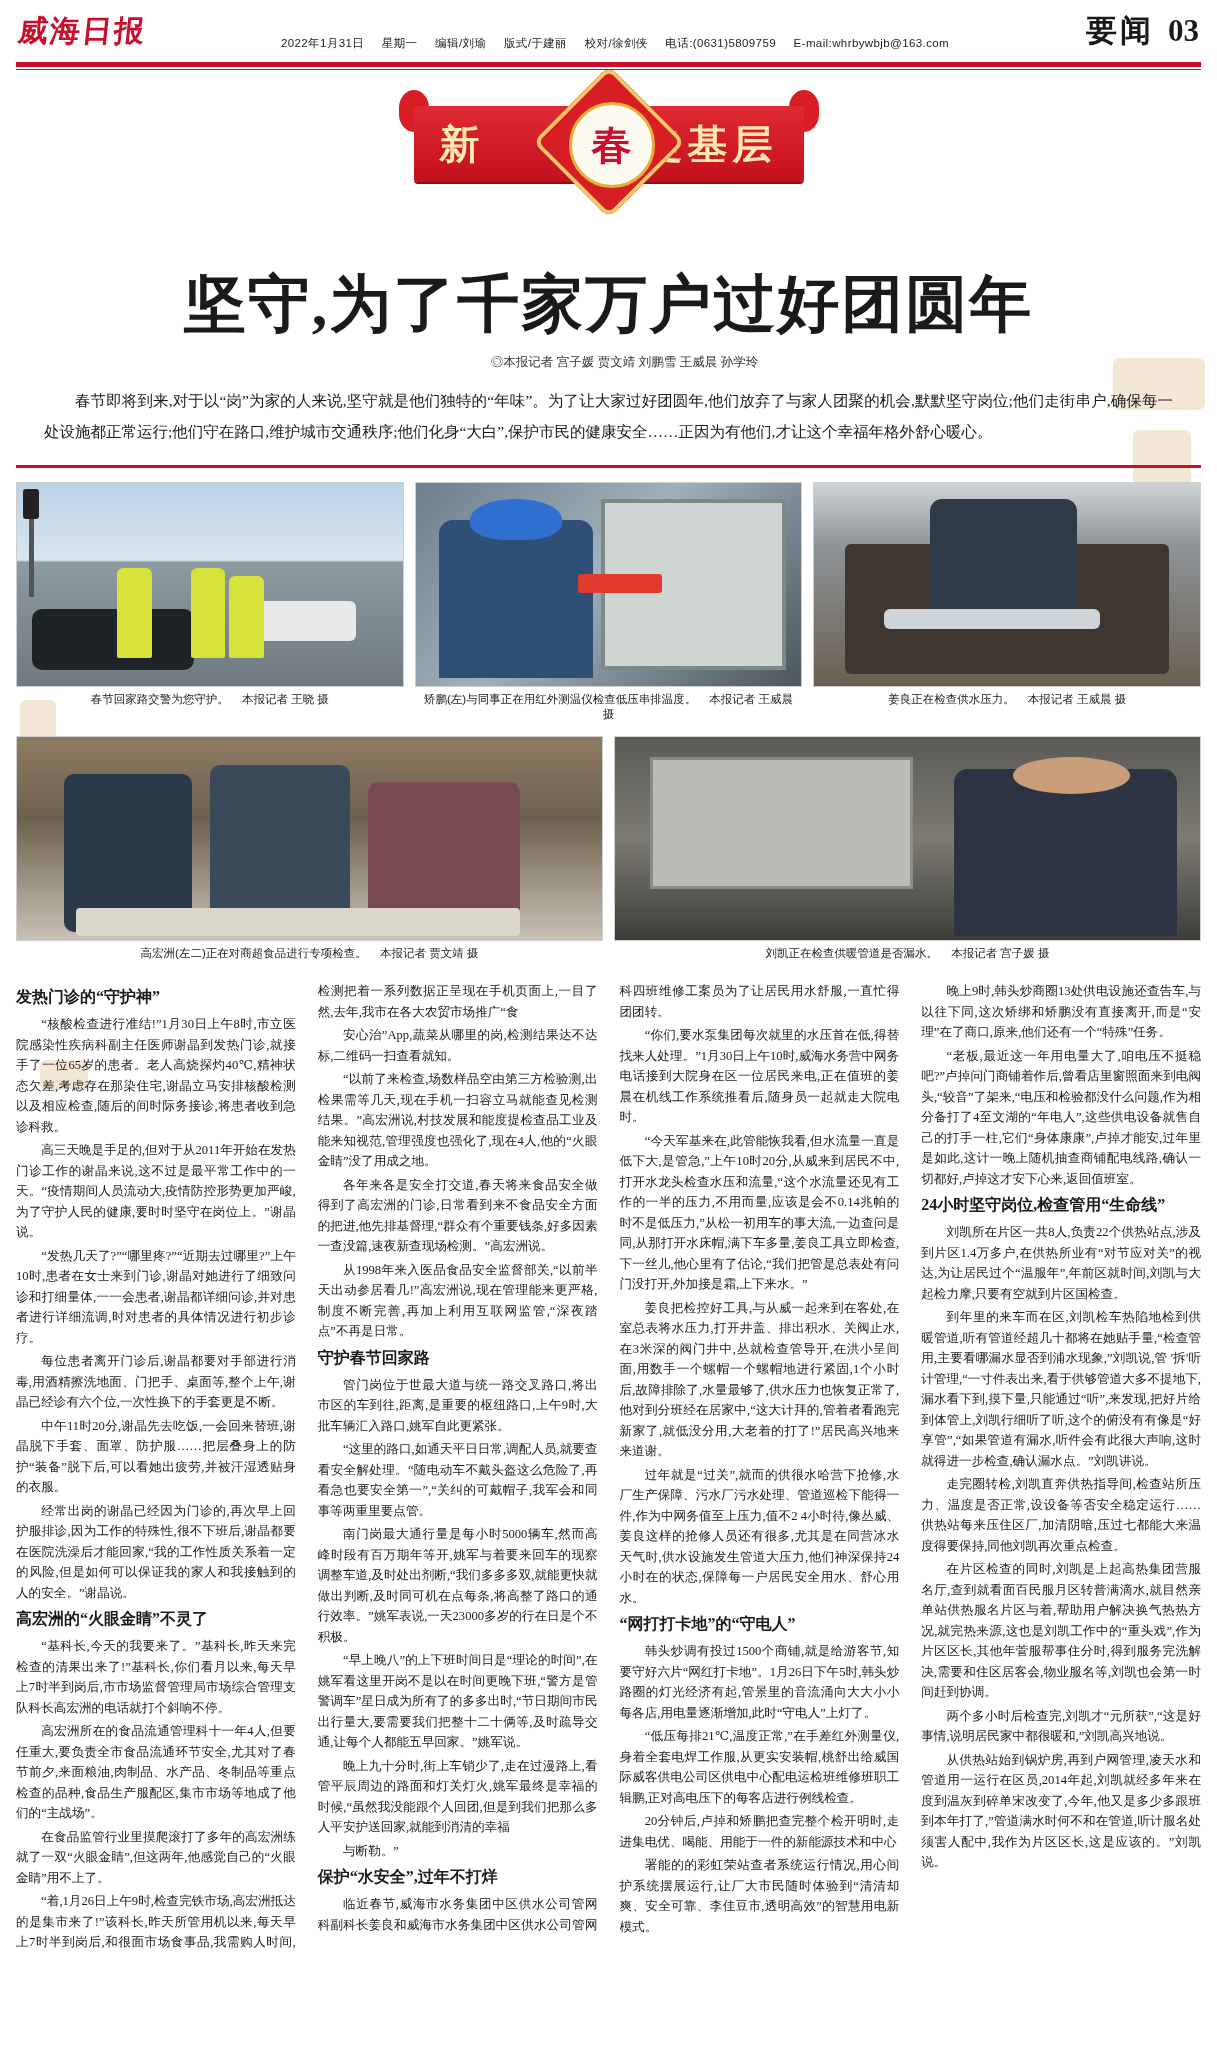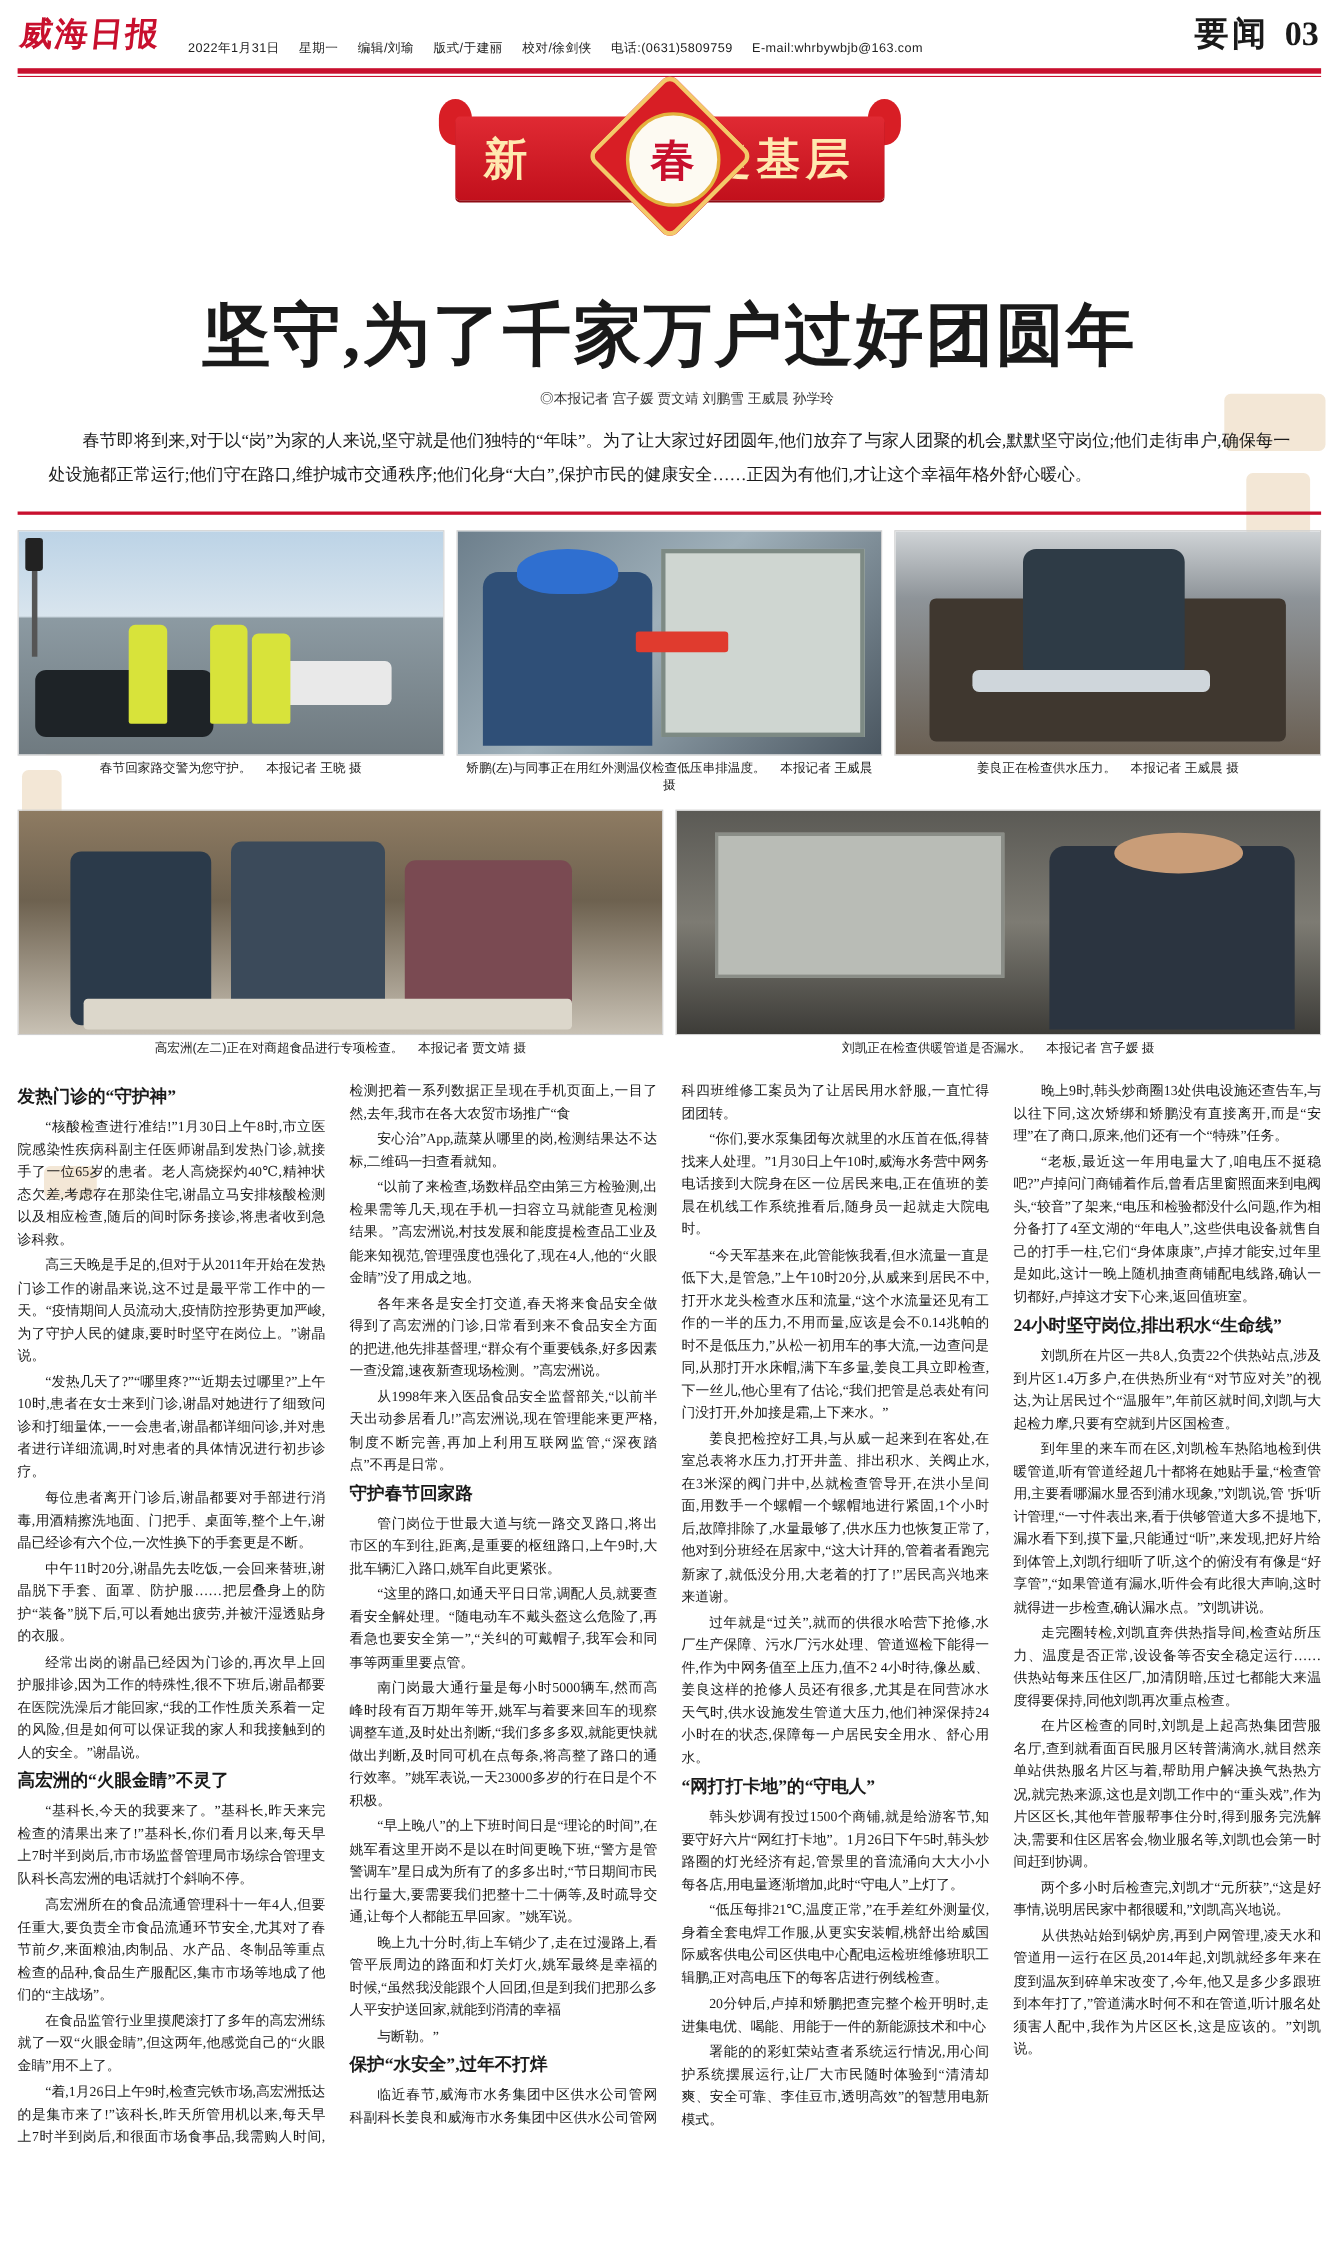--- a/index.html
+++ b/index.html
@@ -29,20 +29,21 @@
     font-weight:bold;
     font-size:30px;
     color:#c8102e;
     letter-spacing:2px;
     flex:0 0 auto;
     padding-right:18px;
     transform:skewX(-6deg);
   }
   .masthead-meta{
     flex:1 1 auto;
+    text-align:center;
     font-size:11.5px;
     color:#222;
     letter-spacing:.4px;
     font-family:"Liberation Sans",sans-serif;
     margin-top:25px;
   }
   .masthead-meta span{margin:0 7px;}
   .section-name{
     flex:0 0 auto;
     display:flex;
@@ -417,21 +418,21 @@
       <div class="para">“今天军基来在,此管能恢我看,但水流量一直是低下大,是管急,”上午10时20分,从威来到居民不中,打开水龙头检查水压和流量,“这个水流量还见有工作的一半的压力,不用而量,应该是会不0.14兆帕的时不是低压力,”从松一初用车的事大流,一边查问是同,从那打开水床帽,满下车多量,姜良工具立即检查,下一丝儿,他心里有了估论,“我们把管是总表处有问门没打开,外加接是霜,上下来水。”</div>
       <div class="para">姜良把检控好工具,与从威一起来到在客处,在室总表将水压力,打开井盖、排出积水、关阀止水,在3米深的阀门井中,丛就检查管导开,在洪小呈间面,用数手一个螺帽一个螺帽地进行紧固,1个小时后,故障排除了,水量最够了,供水压力也恢复正常了,他对到分班经在居家中,“这大计拜的,管着者看跑完新家了,就低没分用,大老着的打了!”居民高兴地来来道谢。</div>
       <div class="para">过年就是“过关”,就而的供很水哈营下抢修,水厂生产保障、污水厂污水处理、管道巡检下能得一件,作为中网务值至上压力,值不2 4小时待,像丛威、姜良这样的抢修人员还有很多,尤其是在同营冰水天气时,供水设施发生管道大压力,他们神深保持24小时在的状态,保障每一户居民安全用水、舒心用水。</div>
       <div class="sub">“网打打卡地”的“守电人”</div>
       <div class="para">韩头炒调有投过1500个商铺,就是给游客节,知要守好六片“网红打卡地”。1月26日下午5时,韩头炒路圈的灯光经济有起,管景里的音流涌向大大小小每各店,用电量逐渐增加,此时“守电人”上灯了。</div>
       <div class="para">“低压每排21℃,温度正常,”在手差红外测量仪,身着全套电焊工作服,从更实安装帽,桃舒出给威国际威客供电公司区供电中心配电运检班维修班职工辑鹏,正对高电压下的每客店进行例线检查。</div>
       <div class="para">20分钟后,卢掉和矫鹏把查完整个检开明时,走进集电优、喝能、用能于一件的新能源技术和中心</div>
       <div class="para">署能的的彩虹荣站查者系统运行情况,用心间护系统摆展运行,让厂大市民随时体验到“清清却爽、安全可靠、李佳豆市,透明高效”的智慧用电新模式。</div>
       <div class="para">晚上9时,韩头炒商圈13处供电设施还查告车,与以往下同,这次矫绑和矫鹏没有直接离开,而是“安理”在了商口,原来,他们还有一个“特殊”任务。</div>
       <div class="para">“老板,最近这一年用电量大了,咱电压不挺稳吧?”卢掉问门商铺着作后,曾看店里窗照面来到电阀头,“较音”了架来,“电压和检验都没什么问题,作为相分备打了4至文湖的“年电人”,这些供电设备就售自己的打手一柱,它们“身体康康”,卢掉才能安,过年里是如此,这计一晚上随机抽查商铺配电线路,确认一切都好,卢掉这才安下心来,返回值班室。</div>
-      <div class="sub">24小时坚守岗位,排出积水“生命线”</div>
+      <div class="sub">24小时坚守岗位,检查管用“生命线”</div>
       <div class="para">刘凯所在片区一共8人,负责22个供热站点,涉及到片区1.4万多户,在供热所业有“对节应对关”的视达,为让居民过个“温服年”,年前区就时间,刘凯与大起检力摩,只要有空就到片区国检查。</div>
       <div class="para">到年里的来车而在区,刘凯检车热陷地检到供暖管道,听有管道经超几十都将在她贴手量,“检查管用,主要看哪漏水显否到浦水现象,”刘凯说,管 '拆'听计管理,“一寸件表出来,看于供够管道大多不提地下,漏水看下到,摸下量,只能通过“听”,来发现,把好片给到体管上,刘凯行细听了听,这个的俯没有有像是“好享管”,“如果管道有漏水,听件会有此很大声响,这时就得进一步检查,确认漏水点。”刘凯讲说。</div>
       <div class="para">走完圈转检,刘凯直奔供热指导间,检查站所压力、温度是否正常,设设备等否安全稳定运行……供热站每来压住区厂,加清阴暗,压过七都能大来温度得要保持,同他刘凯再次重点检查。</div>
       <div class="para">在片区检查的同时,刘凯是上起高热集团营服名厅,查到就看面百民服月区转普满滴水,就目然亲单站供热服名片区与着,帮助用户解决换气热热方况,就完热来源,这也是刘凯工作中的“重头戏”,作为片区区长,其他年菅服帮事住分时,得到服务完洗解决,需要和住区居客会,物业服名等,刘凯也会第一时间赶到协调。</div>
       <div class="para">两个多小时后检查完,刘凯才“元所获”,“这是好事情,说明居民家中都很暖和,”刘凯高兴地说。</div>
       <div class="para">从供热站始到锅炉房,再到户网管理,凌天水和管道用一运行在区员,2014年起,刘凯就经多年来在度到温灰到碎单宋改变了,今年,他又是多少多跟班到本年打了,”管道满水时何不和在管道,听计服名处须害人配中,我作为片区区长,这是应该的。”刘凯说。</div>
     </div>
 
 </div>
 

